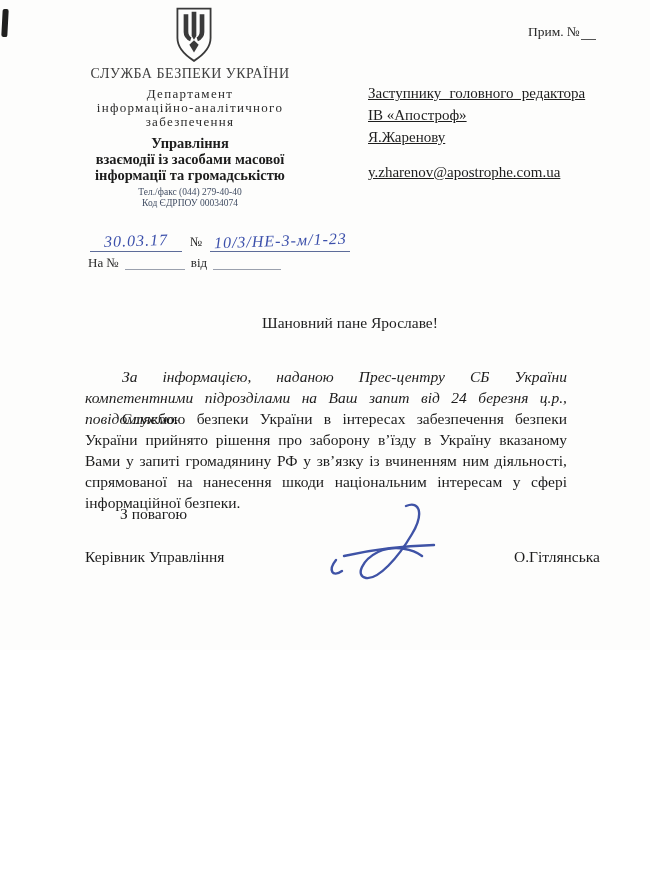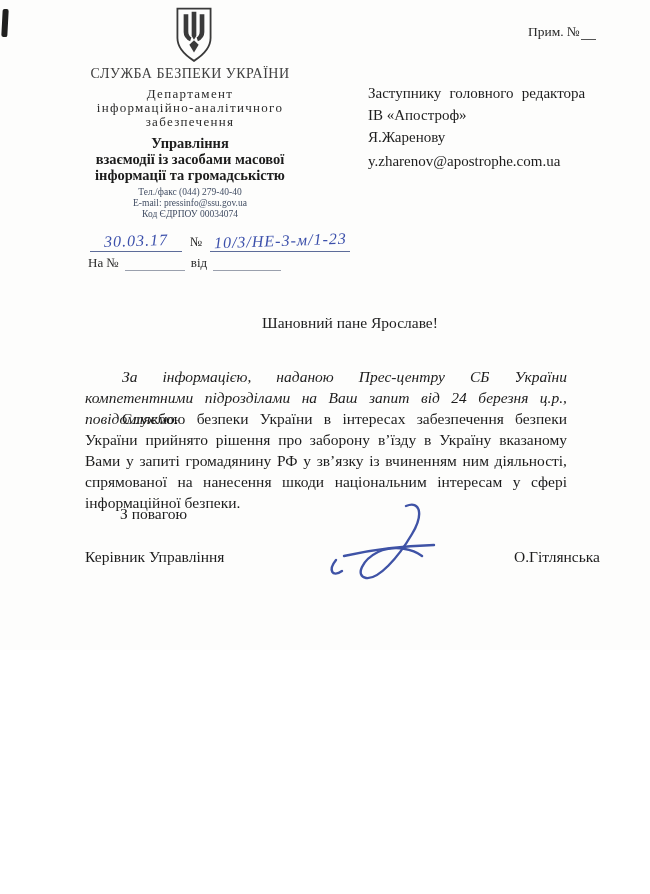--- a/index.html
+++ b/index.html
@@ -17,31 +17,31 @@
   .department{left:35px;top:87px;width:310px;text-align:center;font-size:13px;letter-spacing:1.3px;line-height:14px;color:#2a2a2a;}
   .division{left:35px;top:135px;width:310px;text-align:center;font-size:14.5px;font-weight:bold;line-height:16px;color:#1c1c1c;}
   .address{left:35px;top:187px;width:310px;text-align:center;font-size:9.5px;line-height:11px;color:#414d63;}
   
   .ref-line{left:90px;top:229px;width:270px;height:22px;display:flex;align-items:flex-end;gap:8px;}
   .hand{font-style:italic;color:#3c50ab;font-size:16px;letter-spacing:1px;white-space:nowrap;}
   .u-date{width:92px;border-bottom:1.6px solid #5d6c99;text-align:center;transform:translateY(1px);}
   .u-num{width:140px;border-bottom:1.6px solid #5d6c99;text-align:center;transform:translateY(1px);}
   .no-label{font-size:13px;color:#2a2a2a;padding-bottom:1px;}
   .hand-inner{display:inline-block;transform:rotate(-2deg) translateY(-1px);}
-  .na-line{left:88px;top:255px;width:280px;font-size:13px;color:#2a2a2a;display:flex;align-items:center;gap:6px;}
+  .na-line{left:88px;top:255px;width:280px;font-size:13px;color:#2a2a2a;display:flex;align-items:flex-start;gap:6px;}
   .blank{border-bottom:1.3px solid #9aa0ad;height:14px;display:inline-block;}
   .blank-1{width:60px;}
   .blank-2{width:68px;}
   
   .prim{left:528px;top:24px;font-size:13.5px;color:#2a2a2a;display:flex;align-items:flex-end;gap:1px;}
   .blank-prim{width:15px;border-bottom:1.3px solid #555;height:14px;display:inline-block;}
   
-  .recipient{left:368px;top:82px;width:275px;font-size:15px;line-height:22px;color:#1e1e1e;}
+  .recipient{left:368px;top:82px;width:275px;font-size:15px;line-height:22px;color:#1e1e1e;text-decoration:underline;}
   .recipient .line0{word-spacing:4.5px;}
-  .recipient-email{margin-top:2px;}
+  .recipient-email{margin-top:13px;}
   
   .salutation{left:100px;top:314px;width:500px;text-align:center;font-size:15.5px;color:#1d1d1d;}
   .par{left:85px;width:482px;font-size:15.5px;line-height:21px;text-align:justify;text-indent:37px;color:#1c1c1c;}
   .par1{top:366px;font-style:italic;}
   .par2{top:408px;}
   .closing{left:120px;top:505px;font-size:15.5px;color:#1c1c1c;}
   .signer-row{left:85px;top:548px;width:515px;display:flex;justify-content:space-between;font-size:15.5px;color:#1c1c1c;}
   .signature{left:322px;top:498px;width:125px;height:95px;}
   
   .logo-square{left:48px;top:818px;width:30px;height:28px;background:#4b4b53;color:#fff;
@@ -83,21 +83,20 @@
   </div>
 
   <div class="abs division">
     <div>Управління</div>
     <div>взаємодії із засобами масової</div>
     <div>інформації та громадськістю</div>
   </div>
 
   <div class="abs address">
     <div>Тел./факс (044) 279-40-40</div>
-    <div>E-mail: pressinfo@ssu.gov.ua</div>
     <div>Код ЄДРПОУ 00034074</div>
   </div>
 
   <div class="abs ref-line">
     <span class="hand u-date"><span class="hand-inner">30.03.17</span></span>
     <span class="no-label">№</span>
     <span class="hand u-num"><span class="hand-inner">10/3/НЕ-3-м/1-23</span></span>
   </div>
 
   <div class="abs na-line">

